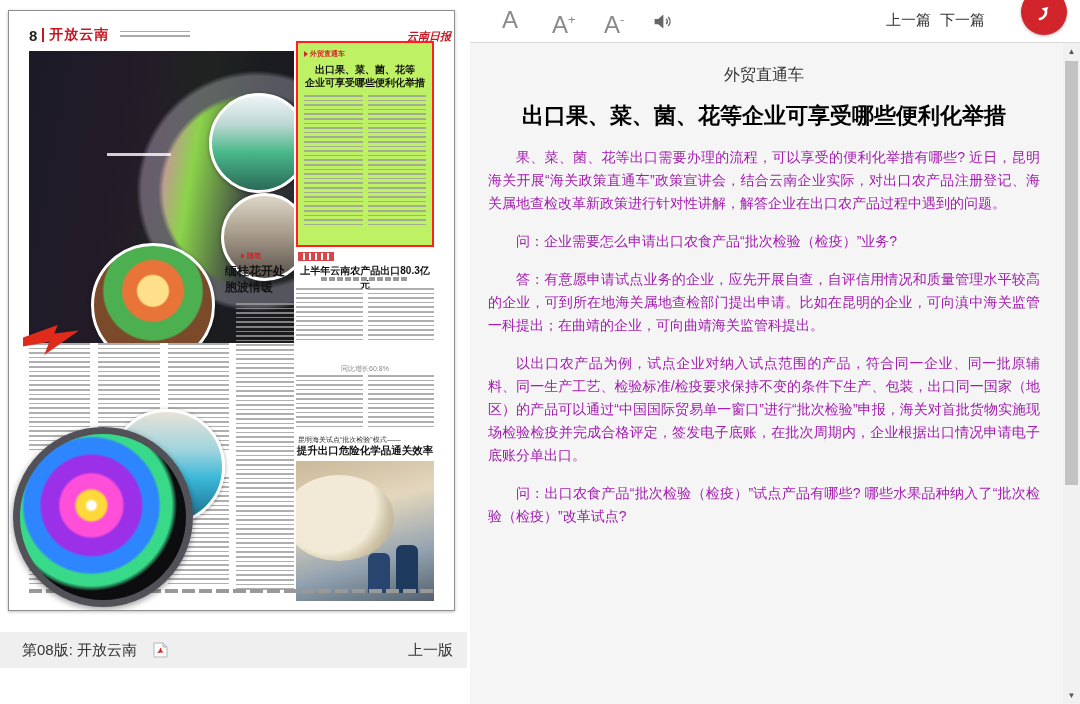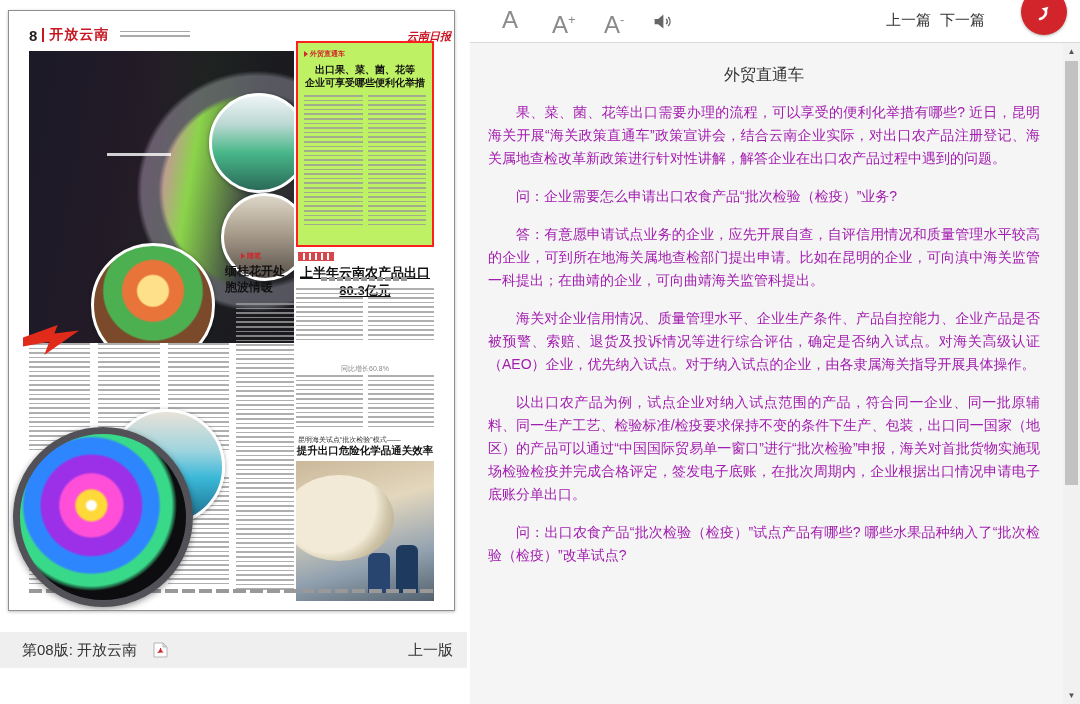--- a/index.html
+++ b/index.html
@@ -43,21 +43,21 @@
   .kicker-mini { display:flex; align-items:center; gap:2px; font-size:7px; color:#d2262b; font-weight:bold; }
   .tri { width:0; height:0; border-top:3px solid transparent; border-bottom:3px solid transparent; border-left:4px solid #d2262b; }
   .hl-title { margin:4px 0 6px; font-size:10px; font-weight:bold; color:#111;
     line-height:13px; text-align:center; }
   .cols2 { display:flex; gap:5px; }
   .ft { flex:1; background:repeating-linear-gradient(#9b9b9b 0 1.6px, transparent 1.6px 4.6px); opacity:.8; }
   .h130 { height:130px; } .h52 { height:52px; } .h110 { height:110px; }
 
   .mini-tag { position:absolute; left:289px; top:241px; width:36px; height:9px;
     border:1px solid #d2262b; background:repeating-linear-gradient(90deg,#d2262b 0 4px, transparent 4px 6px); opacity:.85; }
-  .hl-agri  { position:absolute; left:287px; top:253px; width:138px; font-size:13px; font-weight:bold; color:#111; text-align:center;text-decoration:underline; }
+  .hl-agri  { position:absolute; left:287px; top:253px; width:138px; font-size:10px; font-weight:bold; color:#111; text-align:center; }
   .sub-fake { position:absolute; left:312px; top:266px; width:88px; height:4px;
     background:repeating-linear-gradient(90deg,#999 0 6px, transparent 6px 8px); }
   .cols-agri { position:absolute; left:287px; top:277px; width:138px; }
   .hl-fungus { position:absolute; left:287px; top:340px; width:138px; font-size:10.5px; font-weight:bold; color:#111; text-align:center; }
   .sub-fungus { position:absolute; left:287px; top:353px; width:138px; font-size:7px; color:#888; text-align:center; }
   .cols-fungus { position:absolute; left:287px; top:364px; width:138px; }
   .chem-kicker { position:absolute; left:289px; top:424px; width:138px; font-size:7px; color:#333; }
   .hl-chem { position:absolute; left:287px; top:433px; width:138px; font-size:10.5px; font-weight:bold; color:#111; text-align:center; }
   .chem-photo { position:absolute; left:287px; top:450px; width:138px; height:140px; overflow:hidden;
     background:linear-gradient(165deg,#cbb89a 0%,#e3d7bd 35%,#93a2b0 70%,#53616e 100%); }
@@ -238,25 +238,25 @@
         <svg width="24" height="24" viewBox="0 0 24 24">
           <path d="M8 19c4.5-1.5 6.5-4.5 6-8.5" stroke="#fff" stroke-width="2.6" fill="none" stroke-linecap="round"></path>
           <path d="M14.2 12.5L9.6 8.4l6.8-1.6z" fill="#fff"></path>
         </svg>
       </span>
     </div>
 
     <div class="content">
       <div class="article">
         <div class="art-kicker">外贸直通车</div>
+        <div class="art-title">出口果、菜、菌、花等企业可享受哪些便利化举措</div>
         <div class="paragraphs">
             <p>果、菜、菌、花等出口需要办理的流程，可以享受的便利化举措有哪些? 近日，昆明海关开展“海关政策直通车”政策宣讲会，结合云南企业实际，对出口农产品注册登记、海关属地查检改革新政策进行针对性讲解，解答企业在出口农产品过程中遇到的问题。</p>
             <p>问：企业需要怎么申请出口农食产品“批次检验（检疫）”业务?</p>
             <p>答：有意愿申请试点业务的企业，应先开展自查，自评信用情况和质量管理水平较高的企业，可到所在地海关属地查检部门提出申请。比如在昆明的企业，可向滇中海关监管一科提出；在曲靖的企业，可向曲靖海关监管科提出。</p>
-            <p>海关对企业信用情况、质量管理水平、企业生产条件、产品自控能力、企业产品是否被预警、索赔、退货及投诉情况等进行综合评估，确定是否纳入试点。对海关高级认证（AEO）企业，优先纳入试点。对于纳入试点的企业，由各隶属海关指导开展具体操作。</p>
             <p>以出口农产品为例，试点企业对纳入试点范围的产品，符合同一企业、同一批原辅料、同一生产工艺、检验标准/检疫要求保持不变的条件下生产、包装，出口同一国家（地区）的产品可以通过“中国国际贸易单一窗口”进行“批次检验”申报，海关对首批货物实施现场检验检疫并完成合格评定，签发电子底账，在批次周期内，企业根据出口情况申请电子底账分单出口。</p>
             <p>问：出口农食产品“批次检验（检疫）”试点产品有哪些? 哪些水果品种纳入了“批次检验（检疫）”改革试点?</p>
           </div>
       </div>
 
       <div class="scrollbar">
         <div class="sb-btn sb-up">▲</div>
         <div class="sb-thumb"></div>
         <div class="sb-btn sb-down">▼</div>
       </div>

